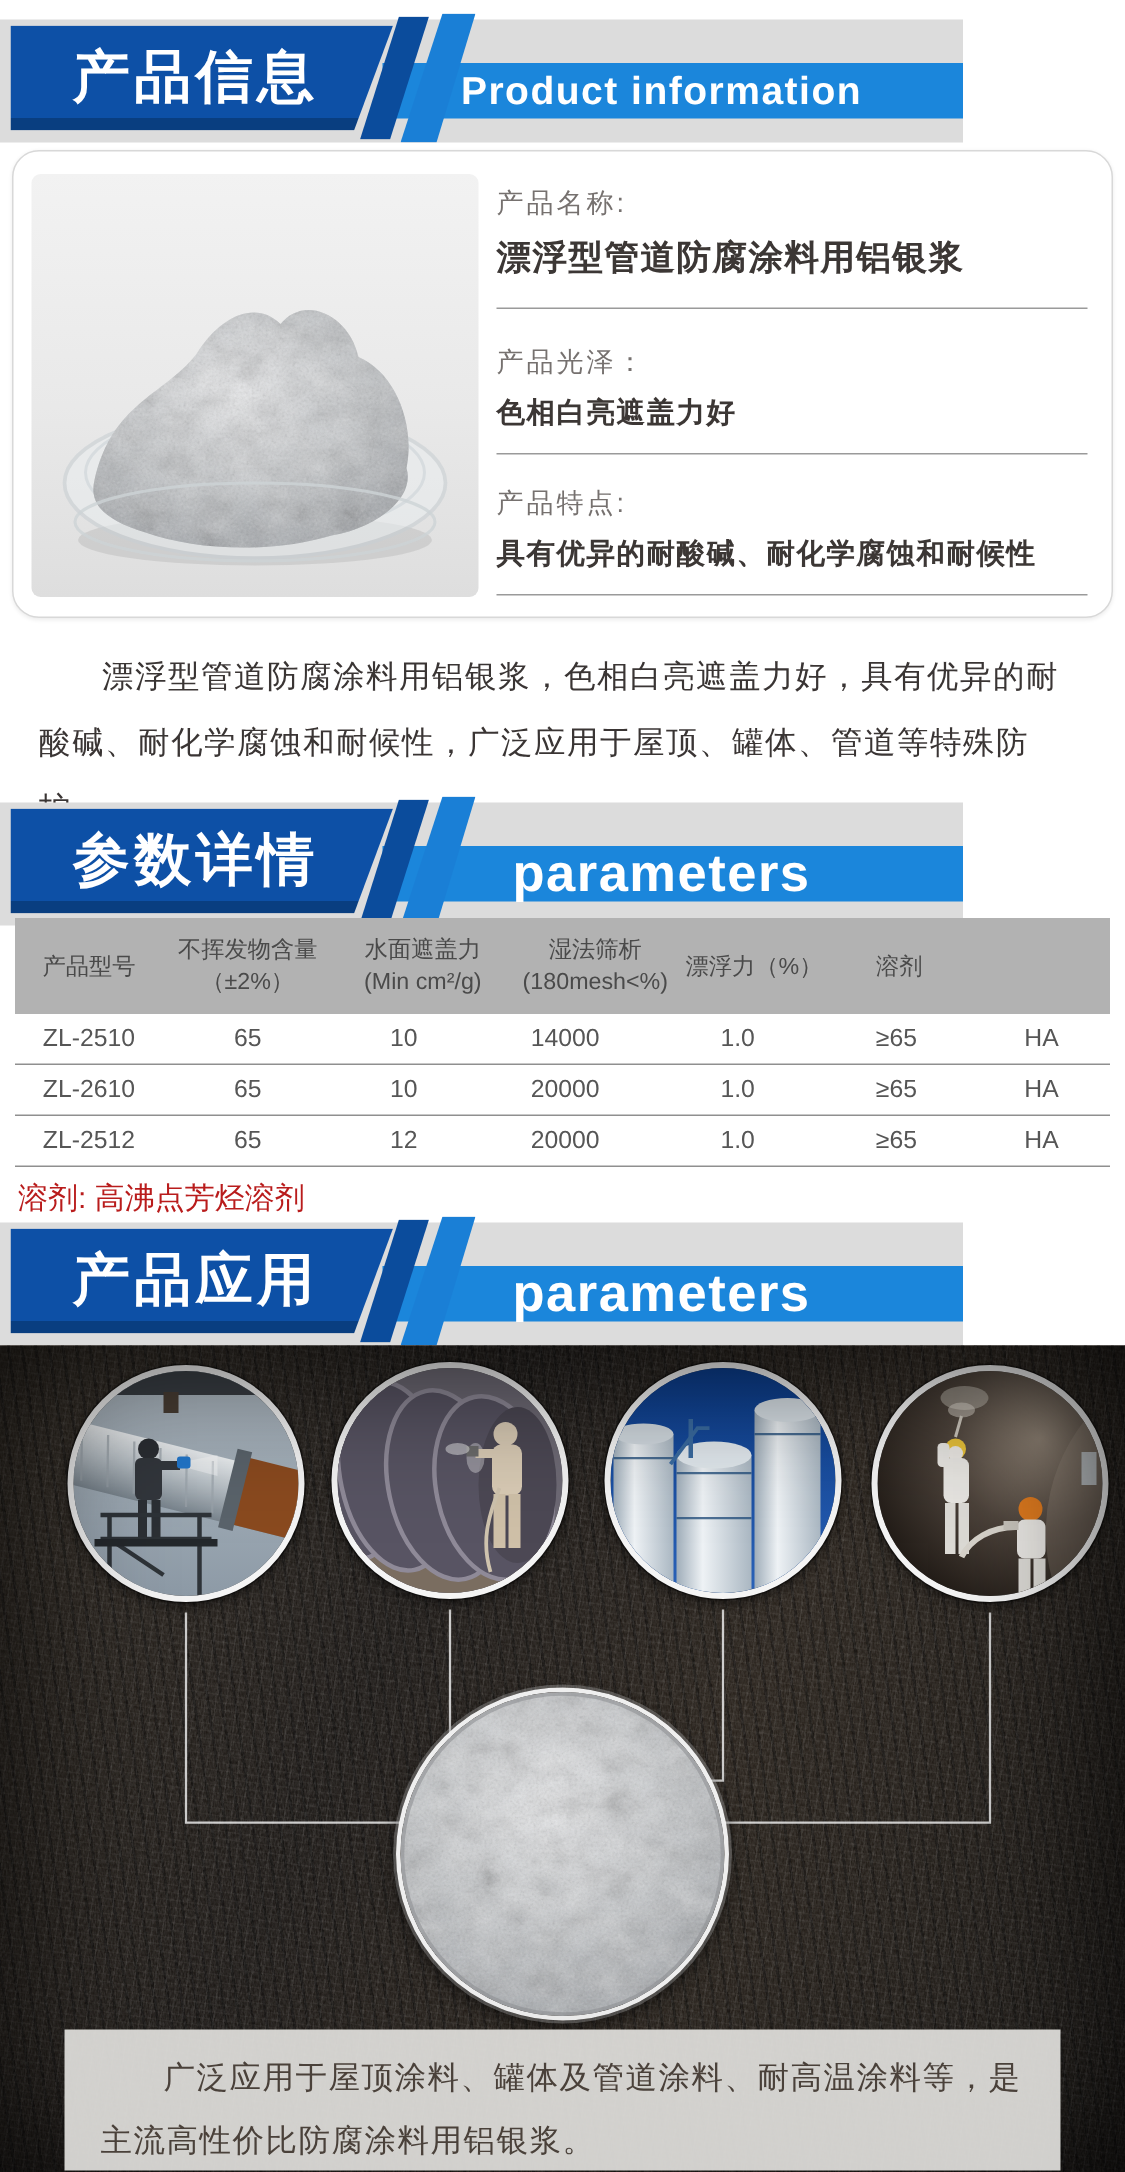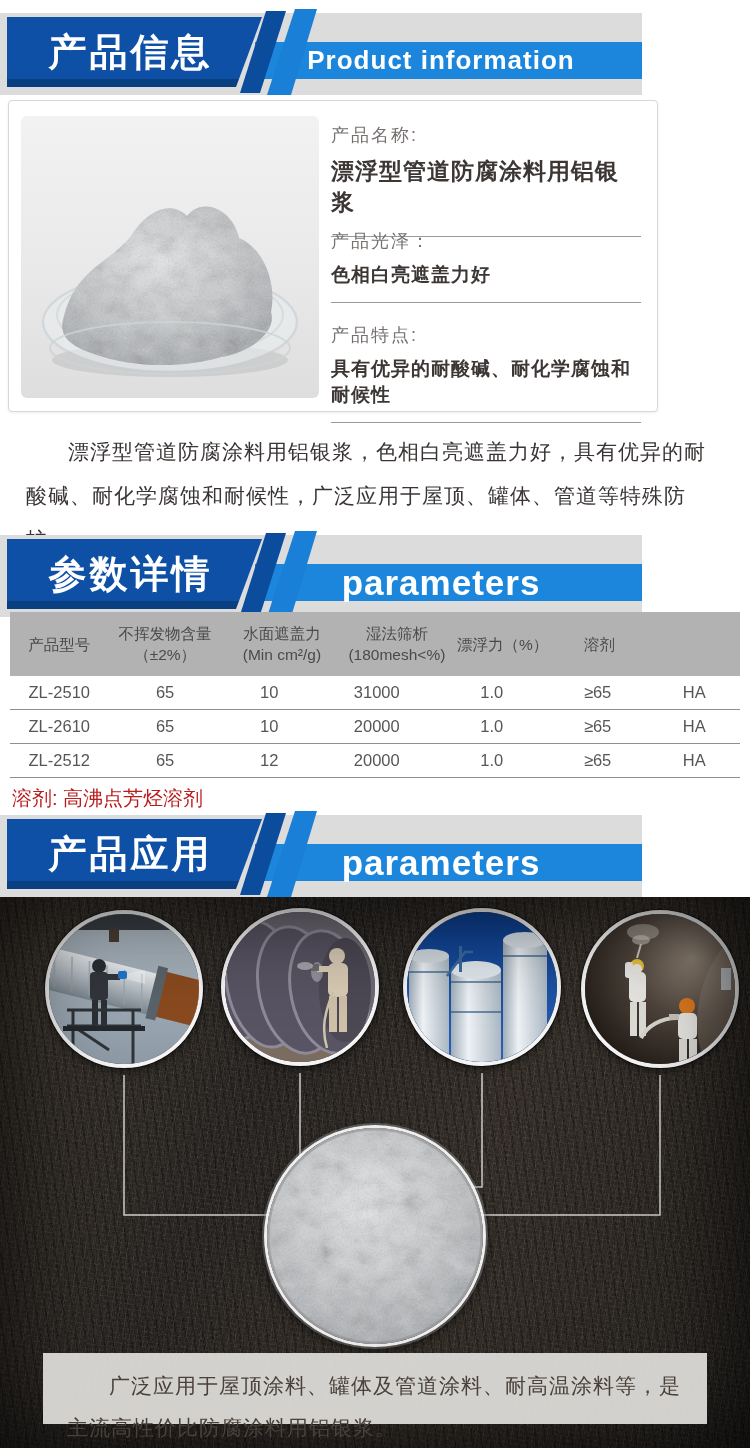--- a/index.html
+++ b/index.html
@@ -20,22 +20,22 @@
               clip-path:polygon(28px 0,48px 0,22px 100%,2px 100%); }
   .slash.s2 { left:265px; top:0; width:54px; height:86px; background:#1a7fd6;
               clip-path:polygon(30px 0,52px 0,26px 100%,2px 100%); }
   .en-text { position:absolute; left:300px; right:60px; top:30px; height:43px;
              display:flex; align-items:center; justify-content:center;
              color:#ffffff; font-weight:bold; }
   .en-small { font-size:26px; letter-spacing:1px; }
   .en-large { font-size:35px; letter-spacing:1px; }
 
   
-  .card { position:absolute; left:8px; top:100px; width:650px; height:312px; background:#ffffff;
-          border:1px solid #d8d8d8; border-radius:4px; box-shadow:0 1px 3px rgba(0,0,0,0.08); }
+  .card { position:absolute; left:8px; top:100px; width:734px; height:312px; background:#ffffff;
+          border:1px solid #d8d8d8; border-radius:18px; box-shadow:0 1px 3px rgba(0,0,0,0.08); }
   .photo-box { position:absolute; left:12px; top:15px; width:298px; height:282px; border-radius:6px;
                overflow:hidden; background:linear-gradient(180deg,#f2f2f2,#e9e9e9 55%,#dedede); }
   .field { position:absolute; left:322px; right:16px; border-bottom:1px solid #9a9a9a; }
   .field .flabel { font-size:18px; color:#76716f; letter-spacing:2px; }
   .field .fvalue { margin-top:9px; font-weight:bold; color:#3c3735; letter-spacing:1px; }
   .f1 { top:22px; padding-bottom:18px; } .f1 .fvalue { font-size:23px; }
   .f2 { top:128px; padding-bottom:14px; } .f2 .fvalue { font-size:19px; }
   .f3 { top:222px; padding-bottom:14px; } .f3 .fvalue { font-size:19px; }
 
   
@@ -63,21 +63,21 @@
   .apps::after { content:""; position:absolute; inset:0; pointer-events:none;
                  box-shadow:inset 0 0 110px rgba(0,0,0,0.85); }
   .fabric { position:absolute; inset:0; opacity:0.22; }
   .pcircle { position:absolute; width:158px; height:158px; border-radius:50%;
              border:4px solid #f4f4f4; overflow:hidden; background:#555;
              box-shadow:0 0 0 1px rgba(0,0,0,0.4), 0 3px 8px rgba(0,0,0,0.5); } 
   .connectors { position:absolute; inset:0; }
   .bigcircle { position:absolute; left:264px; top:228px; width:222px; height:222px; border-radius:50%;
                border:3px solid #efefef; overflow:hidden;
                box-shadow:0 0 0 2px rgba(180,180,180,0.35), 0 4px 12px rgba(0,0,0,0.6); }
-  .closing-box { position:absolute; left:43px; top:456px; width:664px; height:71px;
+  .closing-box { position:absolute; left:43px; top:456px; width:664px; height:94px;
                  background:rgba(224,223,219,0.93); padding:12px 24px 0 24px;
                  font-size:21px; line-height:42px; color:#4a413a; text-indent:2em;
                  letter-spacing:1px; z-index:5; }
   
   .pos1{left:45px; top:13px;} .pos2{left:221px; top:11px;} .pos3{left:403px; top:11px;} .pos4{left:581px; top:13px;}
 </style>
 </head>
 <body>
 
 <svg width="0" height="0" style="position:absolute" aria-hidden="true">
@@ -205,21 +205,21 @@
       </div>
       <div class="th c6">
         <span>溶剂</span>
       </div>
     </div>
 
     <div class="trow">
       <div class="td c0">ZL-2510</div>
       <div class="td c1">65</div>
       <div class="td c2">10</div>
-      <div class="td c3">31000</div>
+      <div class="td c3">14000</div>
       <div class="td c4">1.0</div>
       <div class="td c5">≥65</div>
       <div class="td c6">HA</div>
     </div>
     <div class="trow">
       <div class="td c0">ZL-2610</div>
       <div class="td c1">65</div>
       <div class="td c2">10</div>
       <div class="td c3">20000</div>
       <div class="td c4">1.0</div>

